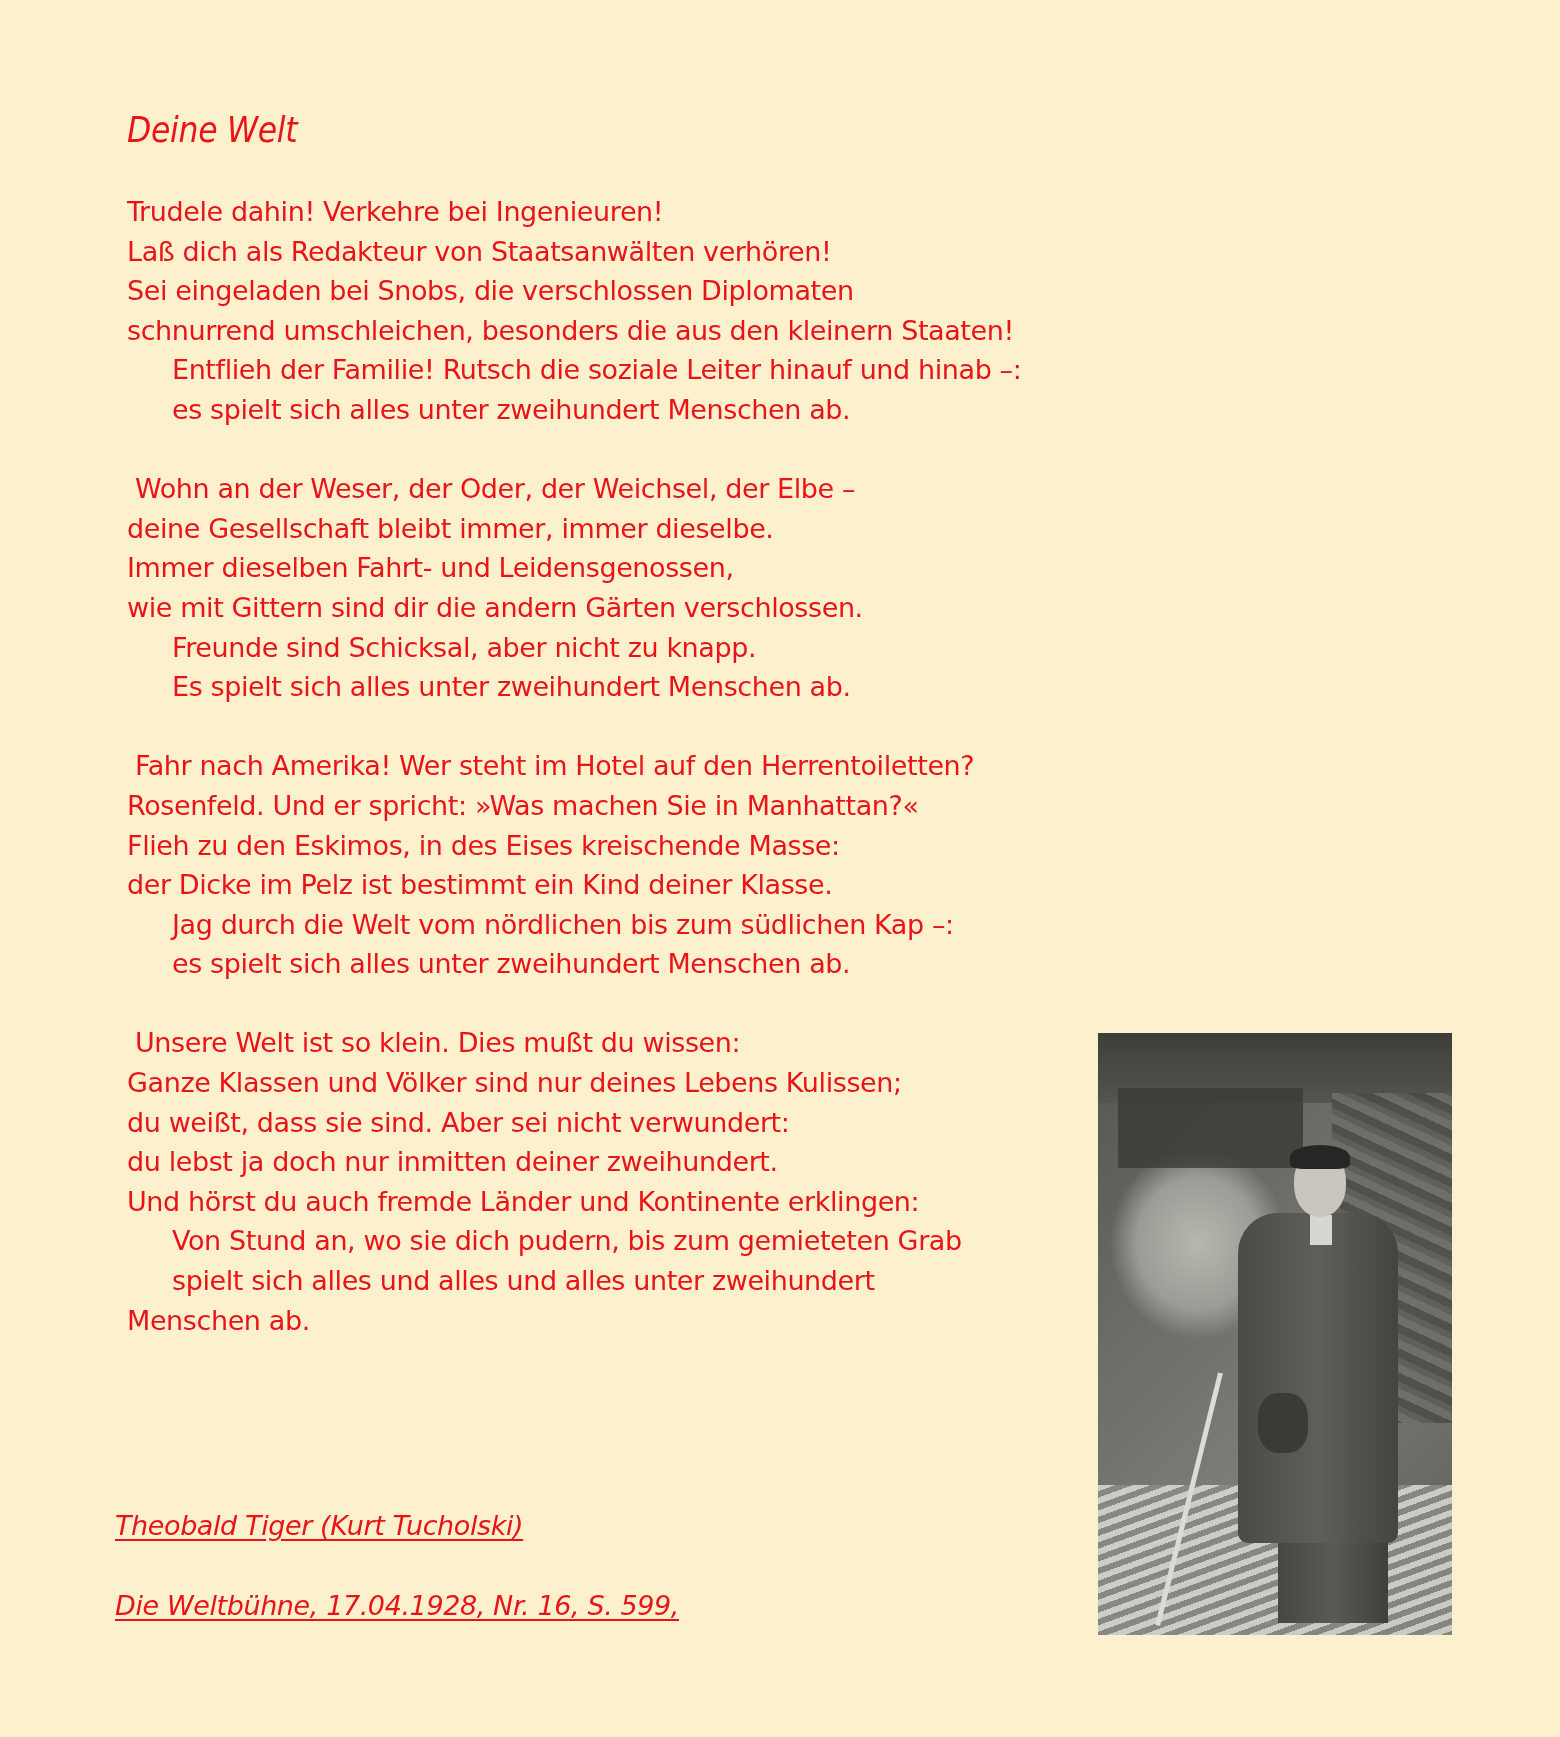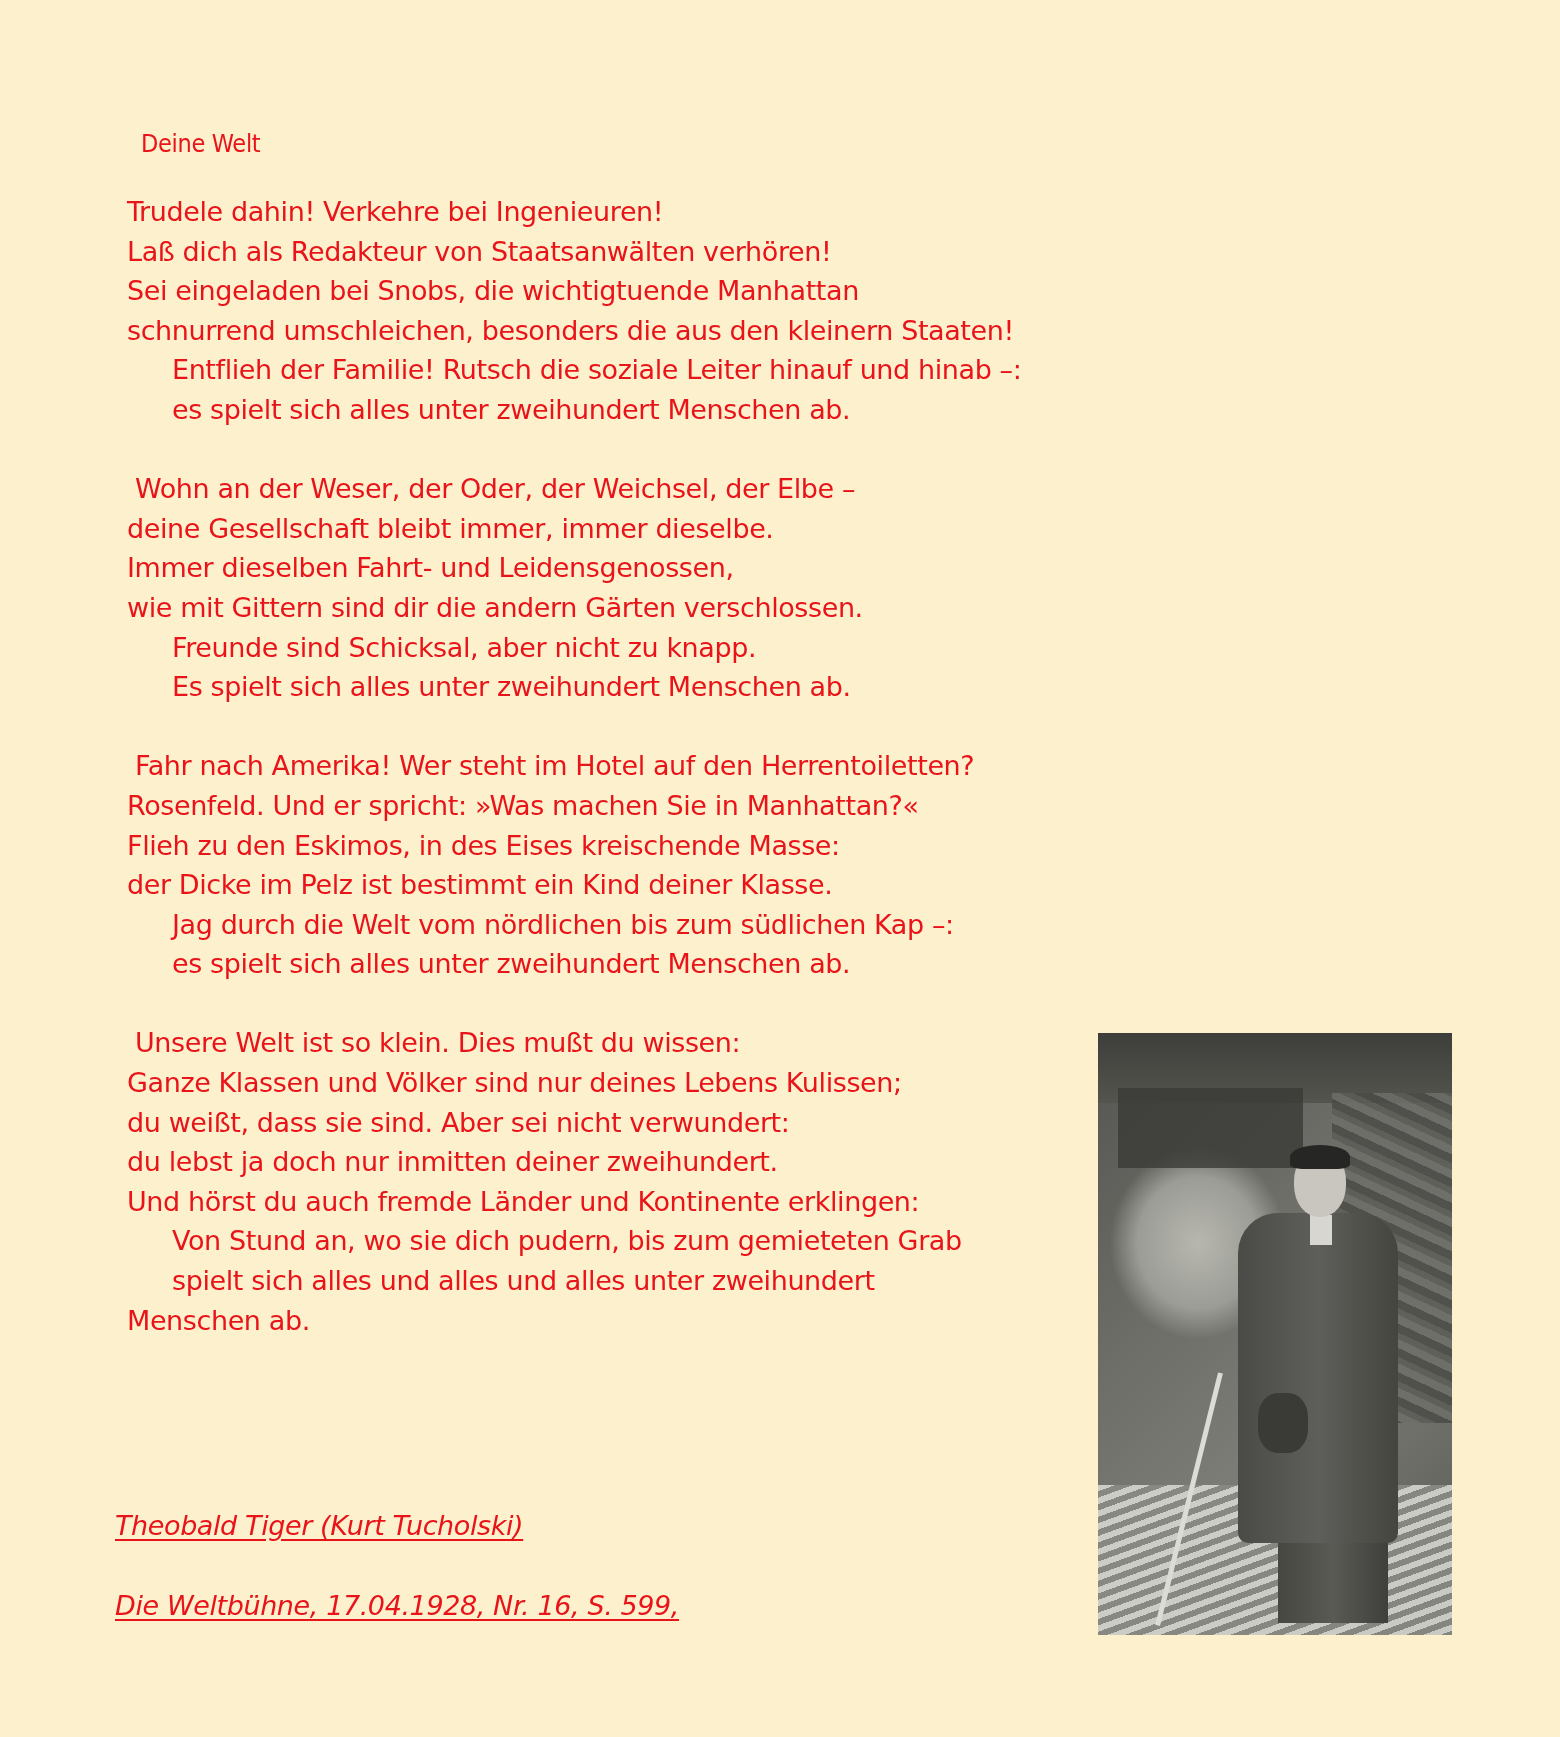--- a/index.html
+++ b/index.html
@@ -17,26 +17,27 @@
     }
     .page {
       position: absolute;
       left: 0; top: 0;
       width: 1560px; height: 1737px;
     }
     .title {
       position: absolute;
       left: 127px;
       top: 108px;
-      font-size: 25px;
+      font-size: 35px;
       line-height: 44px;
-      margin: 14px;
+      margin: 0;
       font-weight: normal;
       letter-spacing: -0.3px;
       font-stretch: condensed;
+      font-style: italic;
     }
     .poem {
       position: absolute;
       left: 127px;
       top: 192px;
       width: 1000px;
     }
     .line {
       font-size: 27px;
       line-height: 39.6px;
@@ -126,21 +127,21 @@
 
 <div class="page">
 
   <h1 class="title">Deine Welt</h1>
 
   <div class="poem">
 
     <div class="stanza">
       <div class="line">Trudele dahin! Verkehre bei Ingenieuren!</div>
       <div class="line">Laß dich als Redakteur von Staatsanwälten verhören!</div>
-      <div class="line">Sei eingeladen bei Snobs, die wichtigtuende Manhattan</div>
+      <div class="line">Sei eingeladen bei Snobs, die verschlossen Diplomaten</div>
       <div class="line">schnurrend umschleichen, besonders die aus den kleinern Staaten!</div>
       <div class="line indent">Entflieh der Familie! Rutsch die soziale Leiter hinauf und hinab –:</div>
       <div class="line indent">es spielt sich alles unter zweihundert Menschen ab.</div>
     </div>
     <div class="gap"></div>
 
     <div class="stanza">
       <div class="line lead">Wohn an der Weser, der Oder, der Weichsel, der Elbe –</div>
       <div class="line">deine Gesellschaft bleibt immer, immer dieselbe.</div>
       <div class="line">Immer dieselben Fahrt- und Leidensgenossen,</div>

